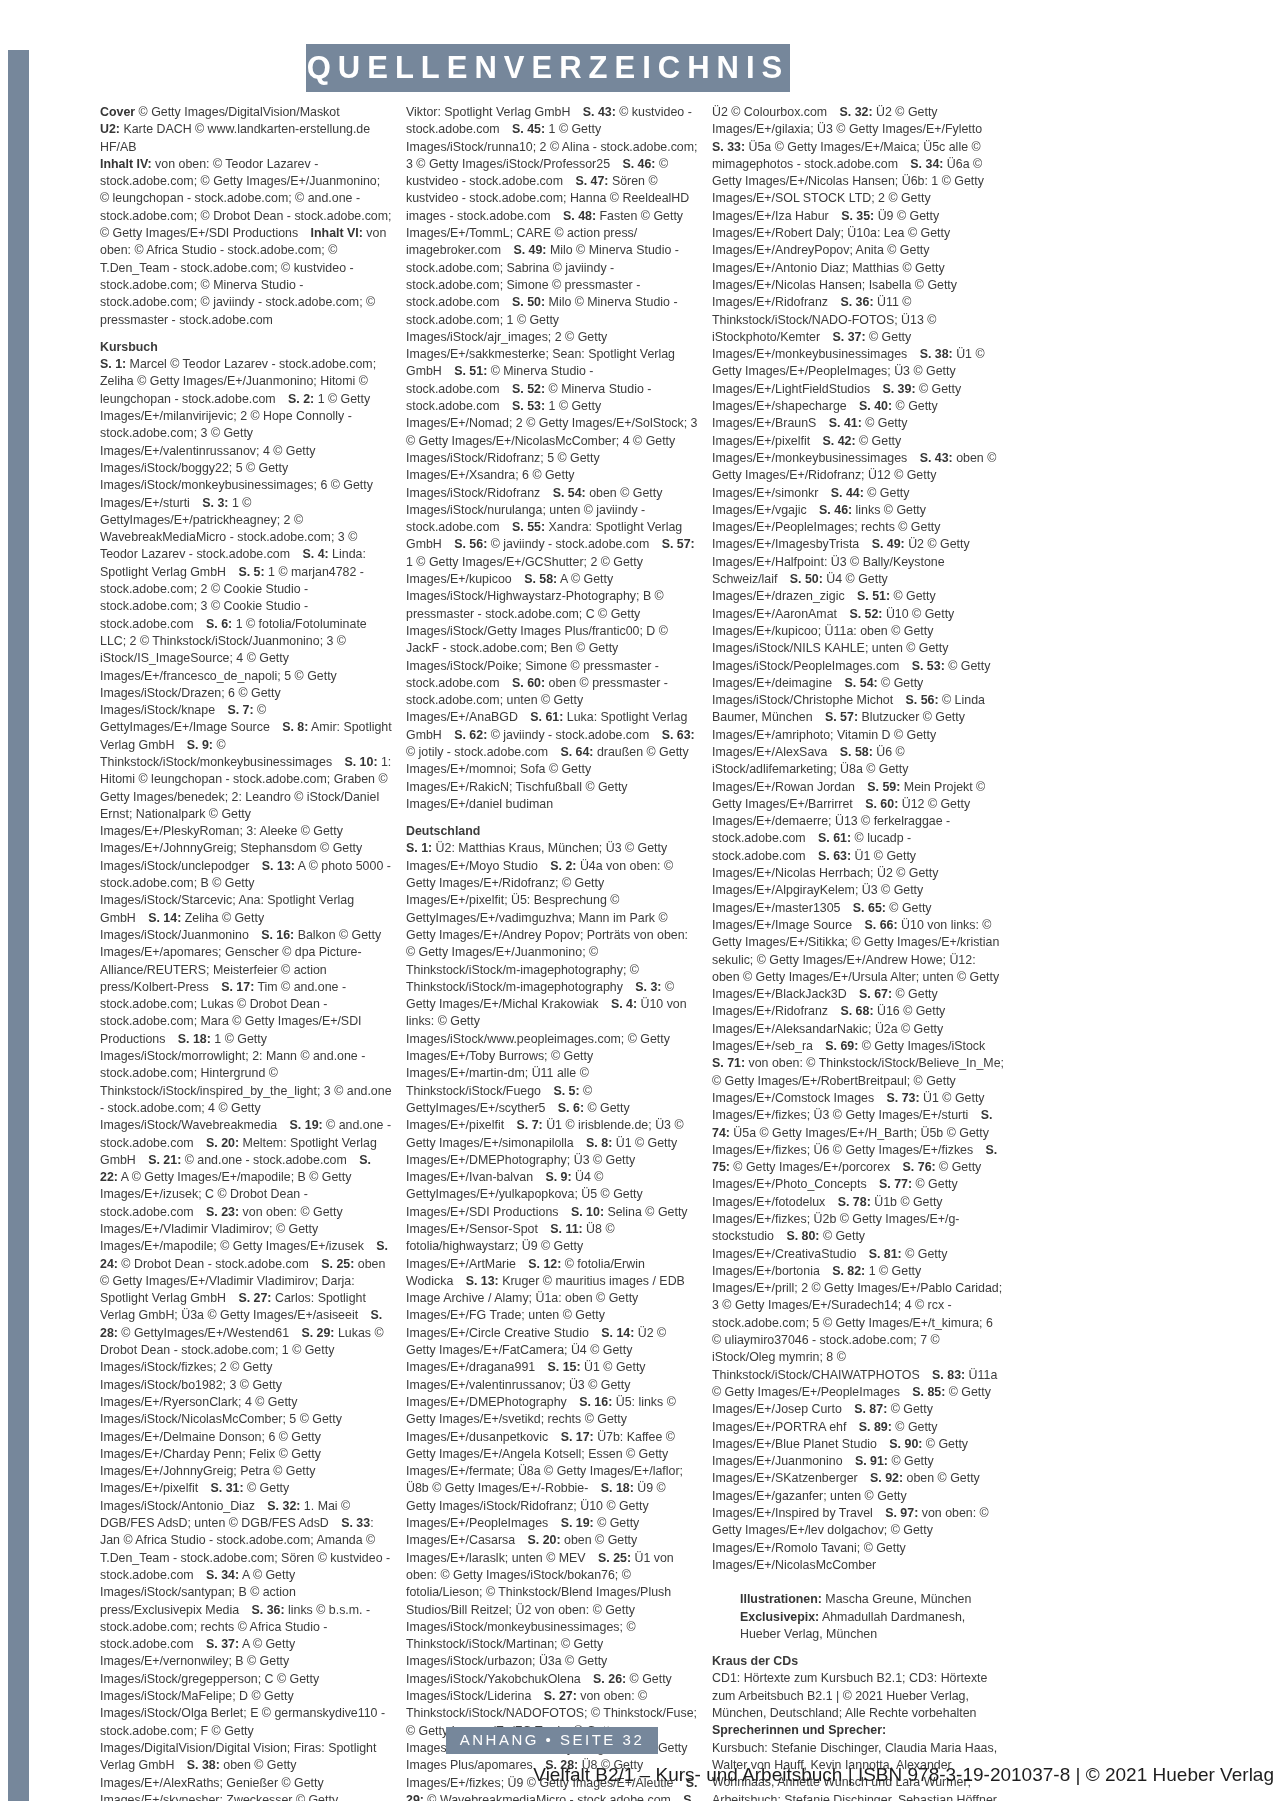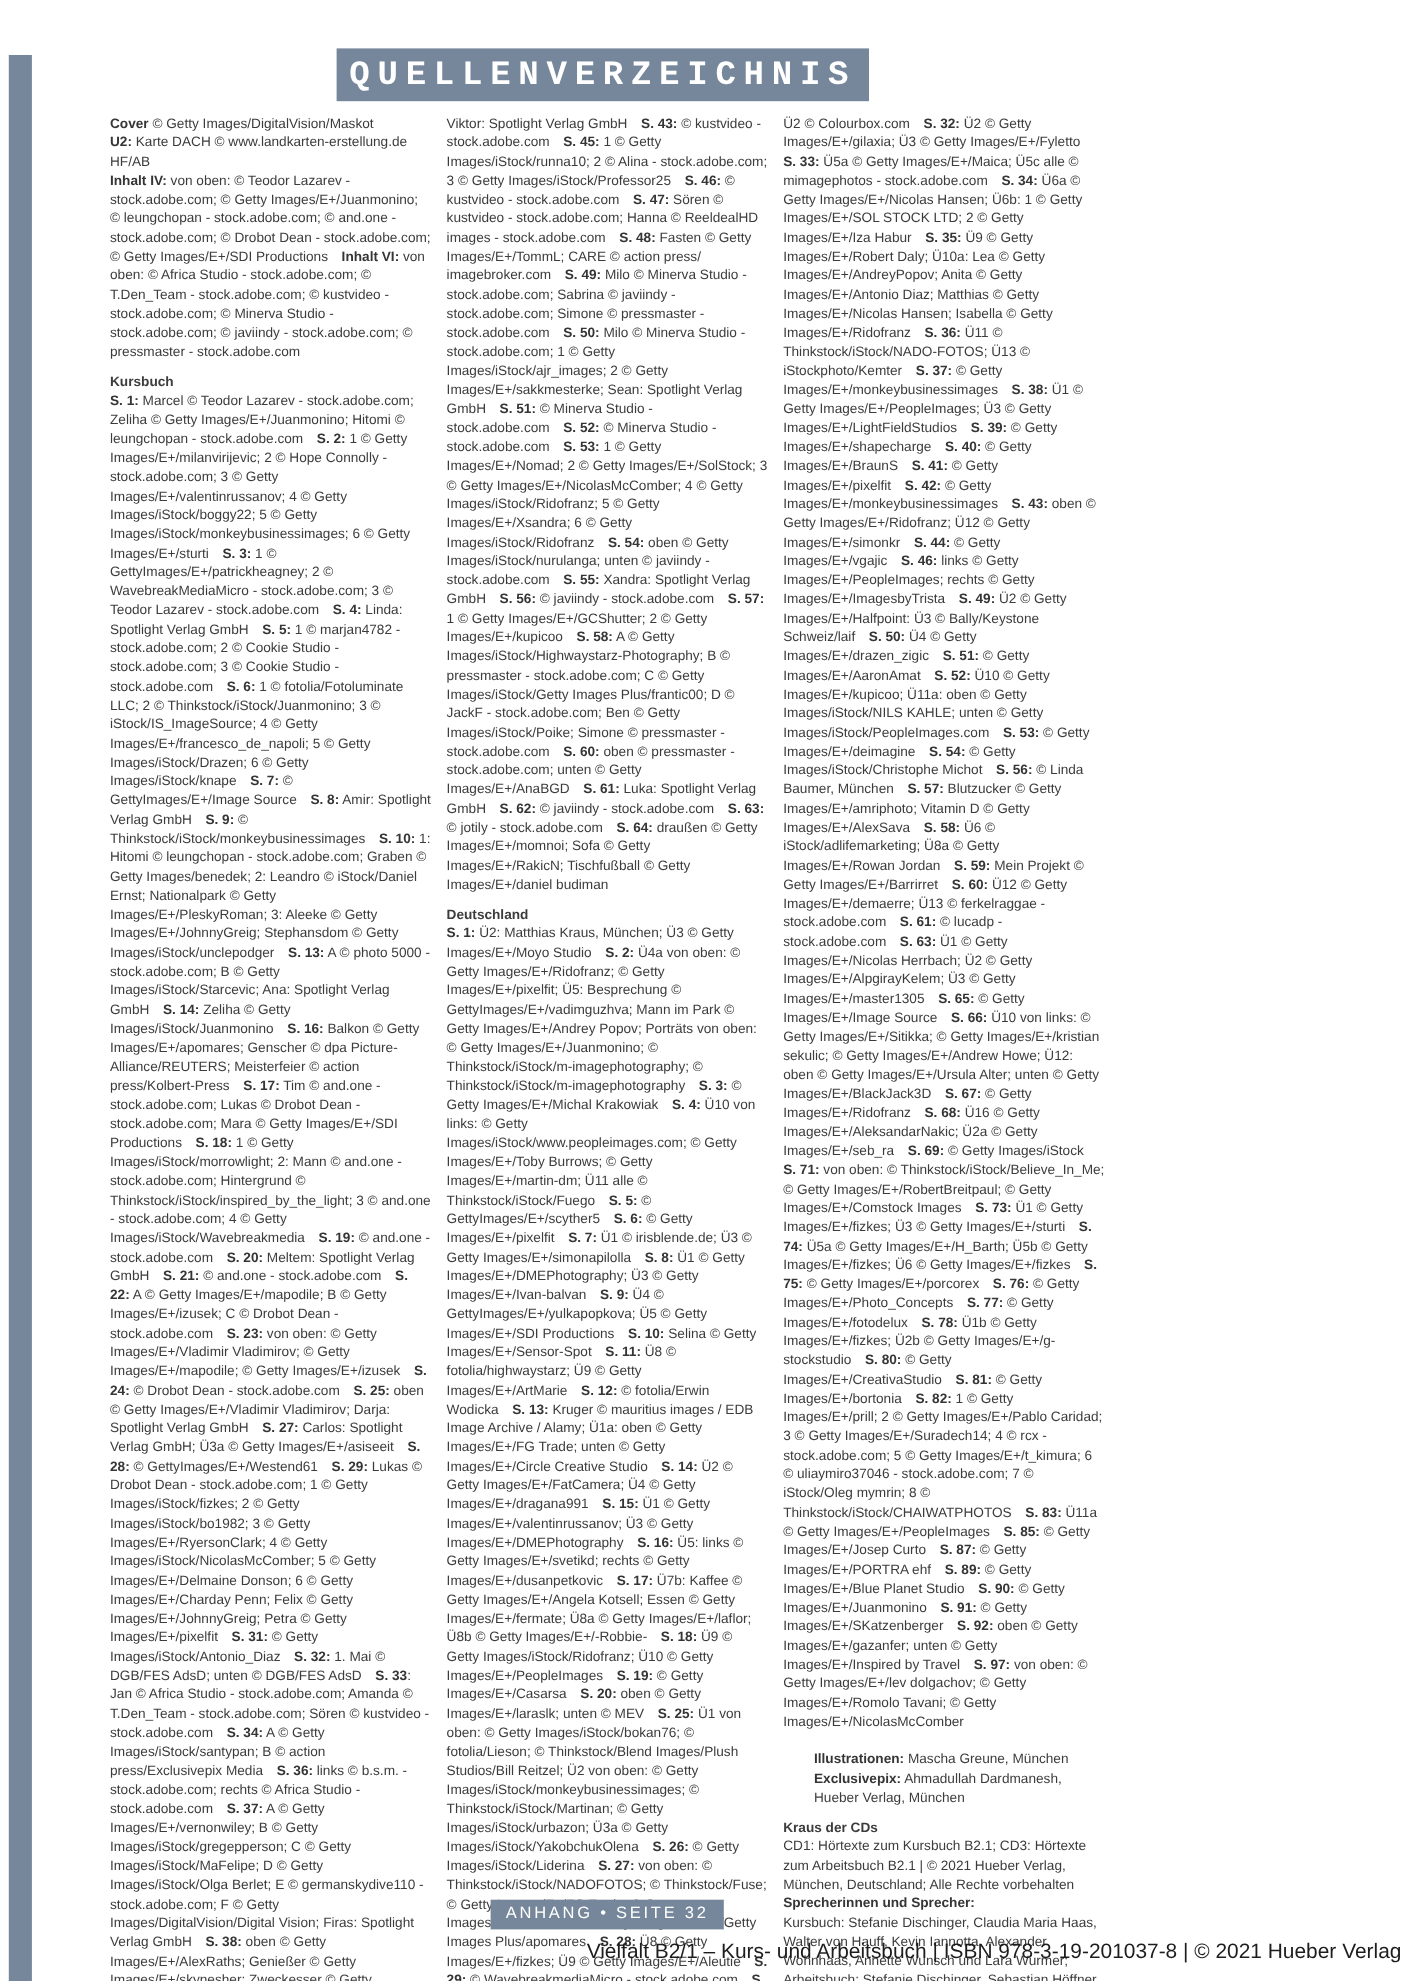--- a/index.html
+++ b/index.html
@@ -1,21 +1,21 @@
 <!DOCTYPE html>
 <html><head>
 <meta charset="utf-8">
 <style>
   html,body{margin:0;padding:0;background:#ffffff;}
   .page{position:relative;width:1274px;height:1801px;background:#ffffff;overflow:hidden;
         font-family:"Liberation Sans","DejaVu Sans",sans-serif;color:#3c3c3c;}
   .leftbar{position:absolute;left:8px;top:50px;width:21px;height:1751px;}
   .titlebox{position:absolute;left:306px;top:44px;width:484px;height:48px;
             display:flex;align-items:center;justify-content:center;}
-  .titlebox span{font-family:Liberation Mono, monospace;font-weight:bold;
+  .titlebox span{font-family:Liberation Sans, sans-serif;font-weight:bold;
                  font-size:31px;letter-spacing:7px;color:#ffffff;white-space:nowrap;}
   .columns{position:absolute;left:100px;top:104px;width:905px;display:flex;gap:14px;}
   .col{width:292px;font-size:12.4px;line-height:17.3px;text-align:left;}
   .block{margin:0;}
   .block.h{font-weight:bold;margin-top:10px;}
   .block.pgap{margin-top:17px;margin-left:28px;}
   .block b{font-weight:bold;color:#353535;}
   .footer-tab{position:absolute;left:0;top:1727px;width:1104px;display:flex;justify-content:center;}
   .footer-tab .tabbox{padding:4px 14px 5px 14px;}
   .footer-tab .tabbox span{color:#ffffff;font-size:15px;letter-spacing:2.5px;white-space:nowrap;}

